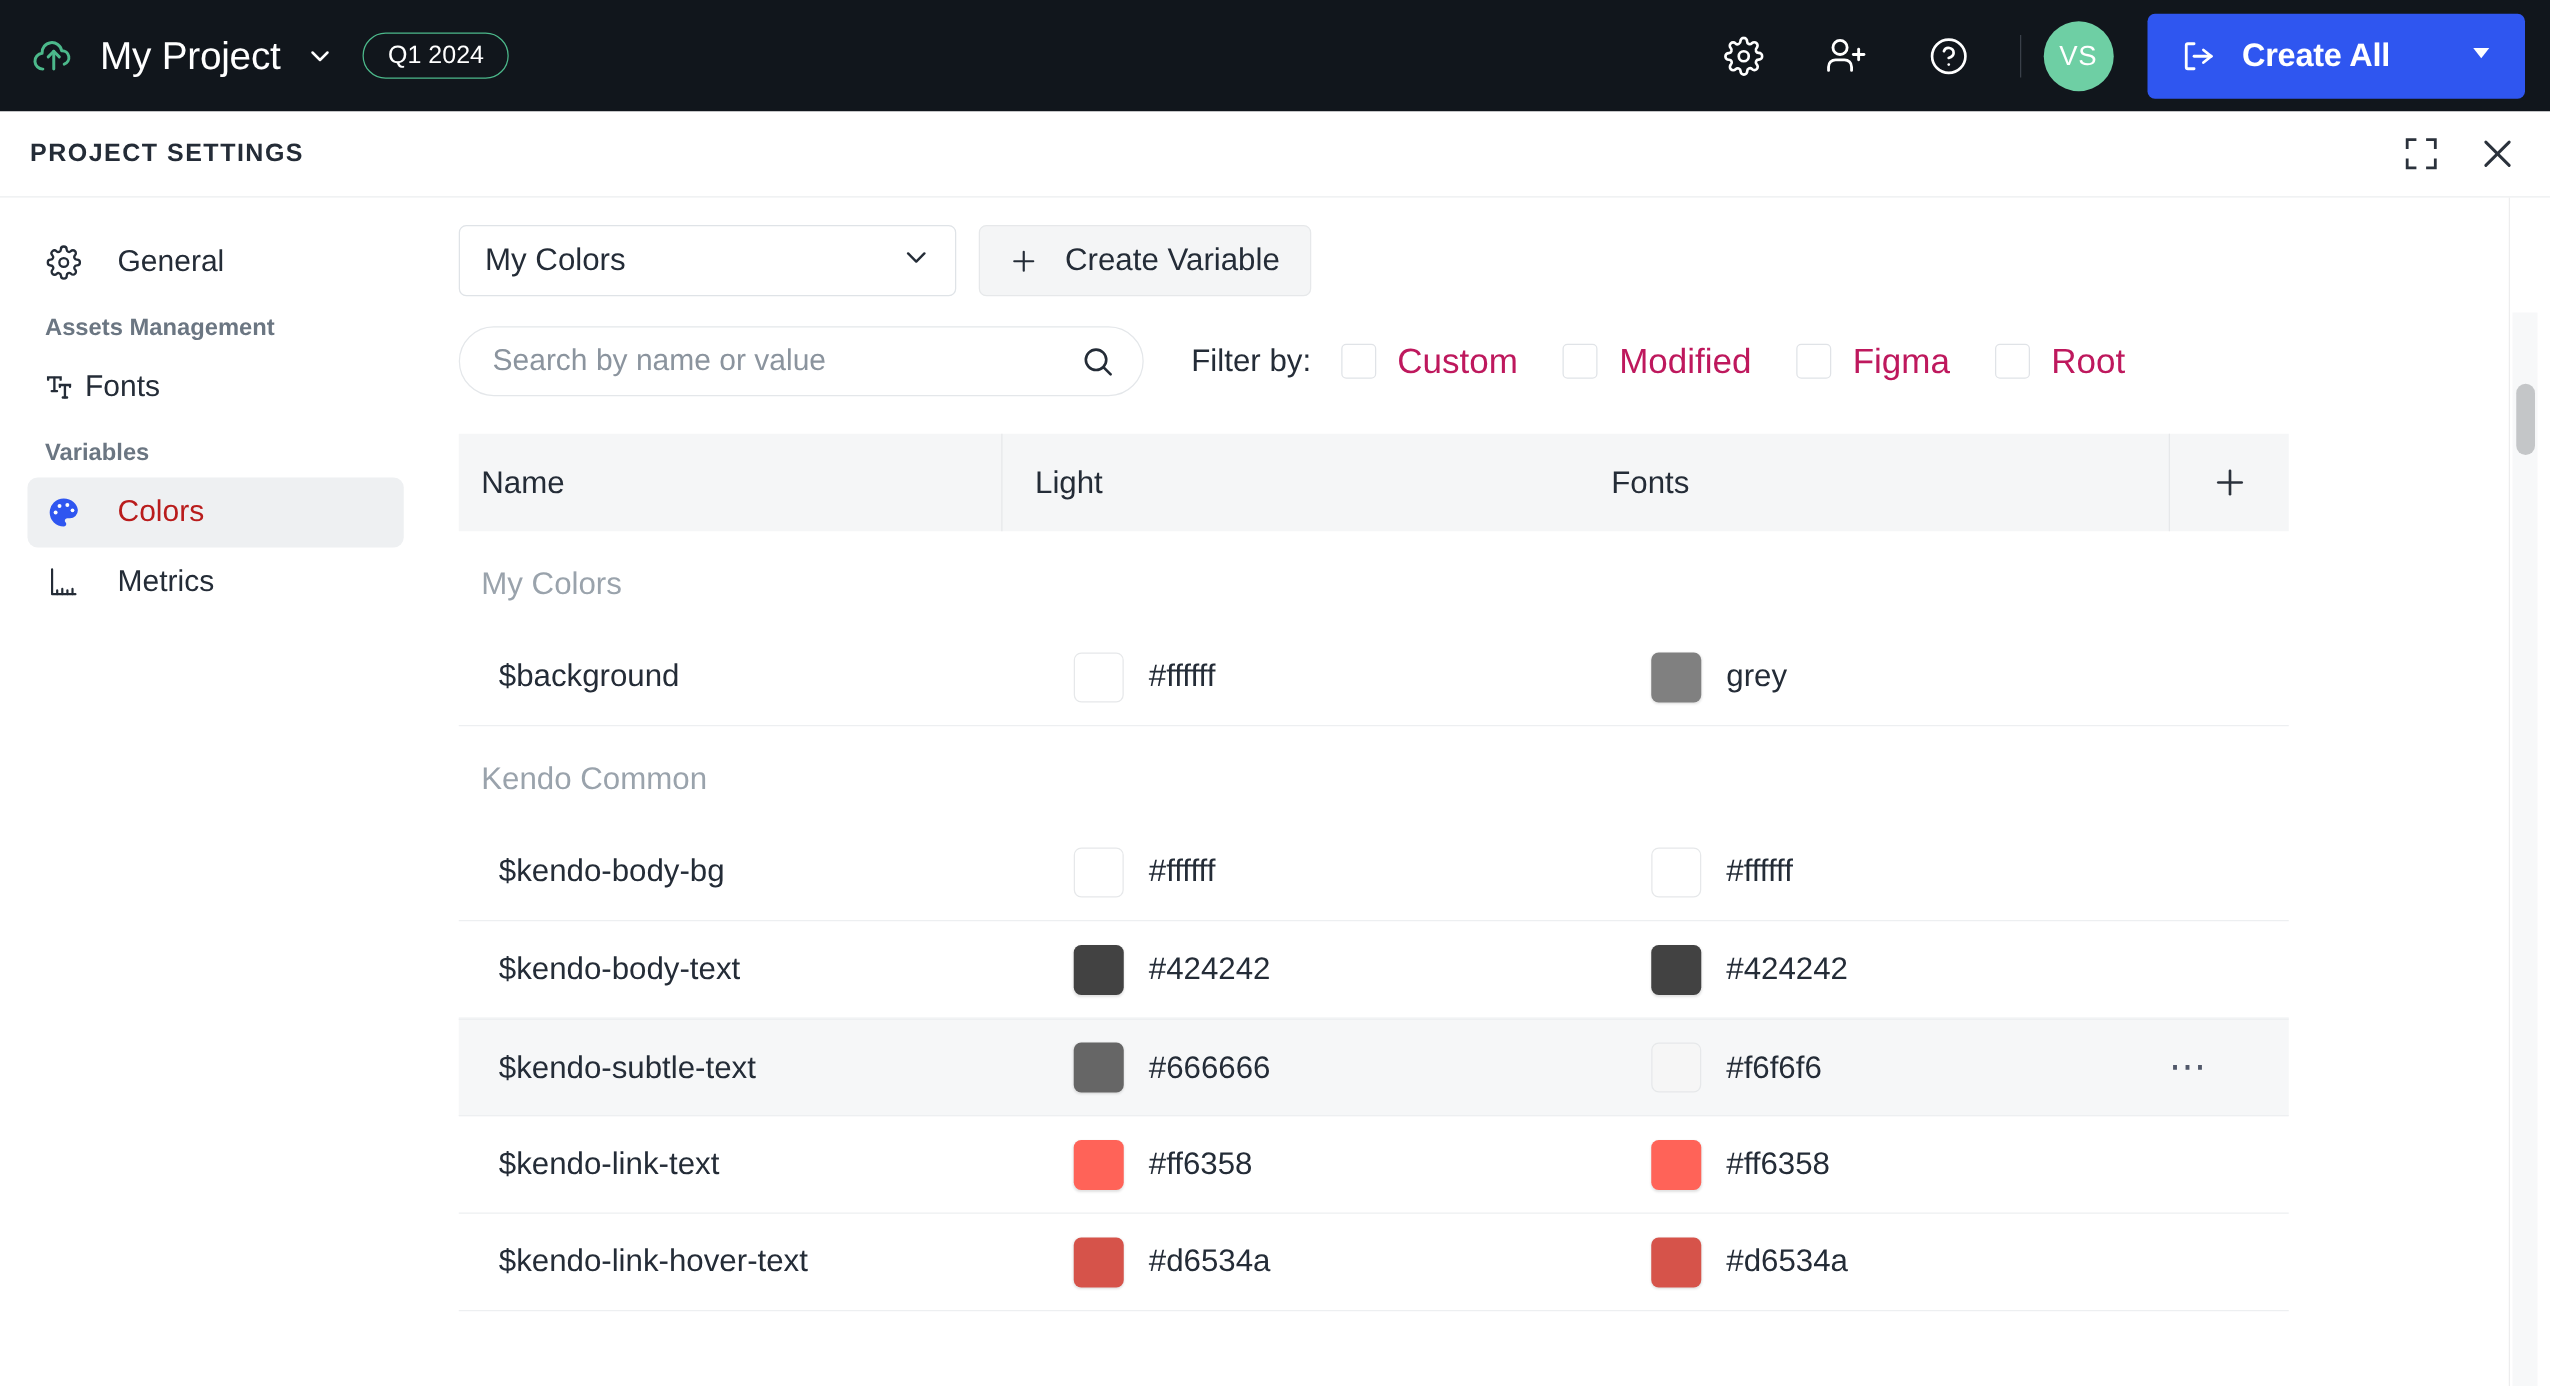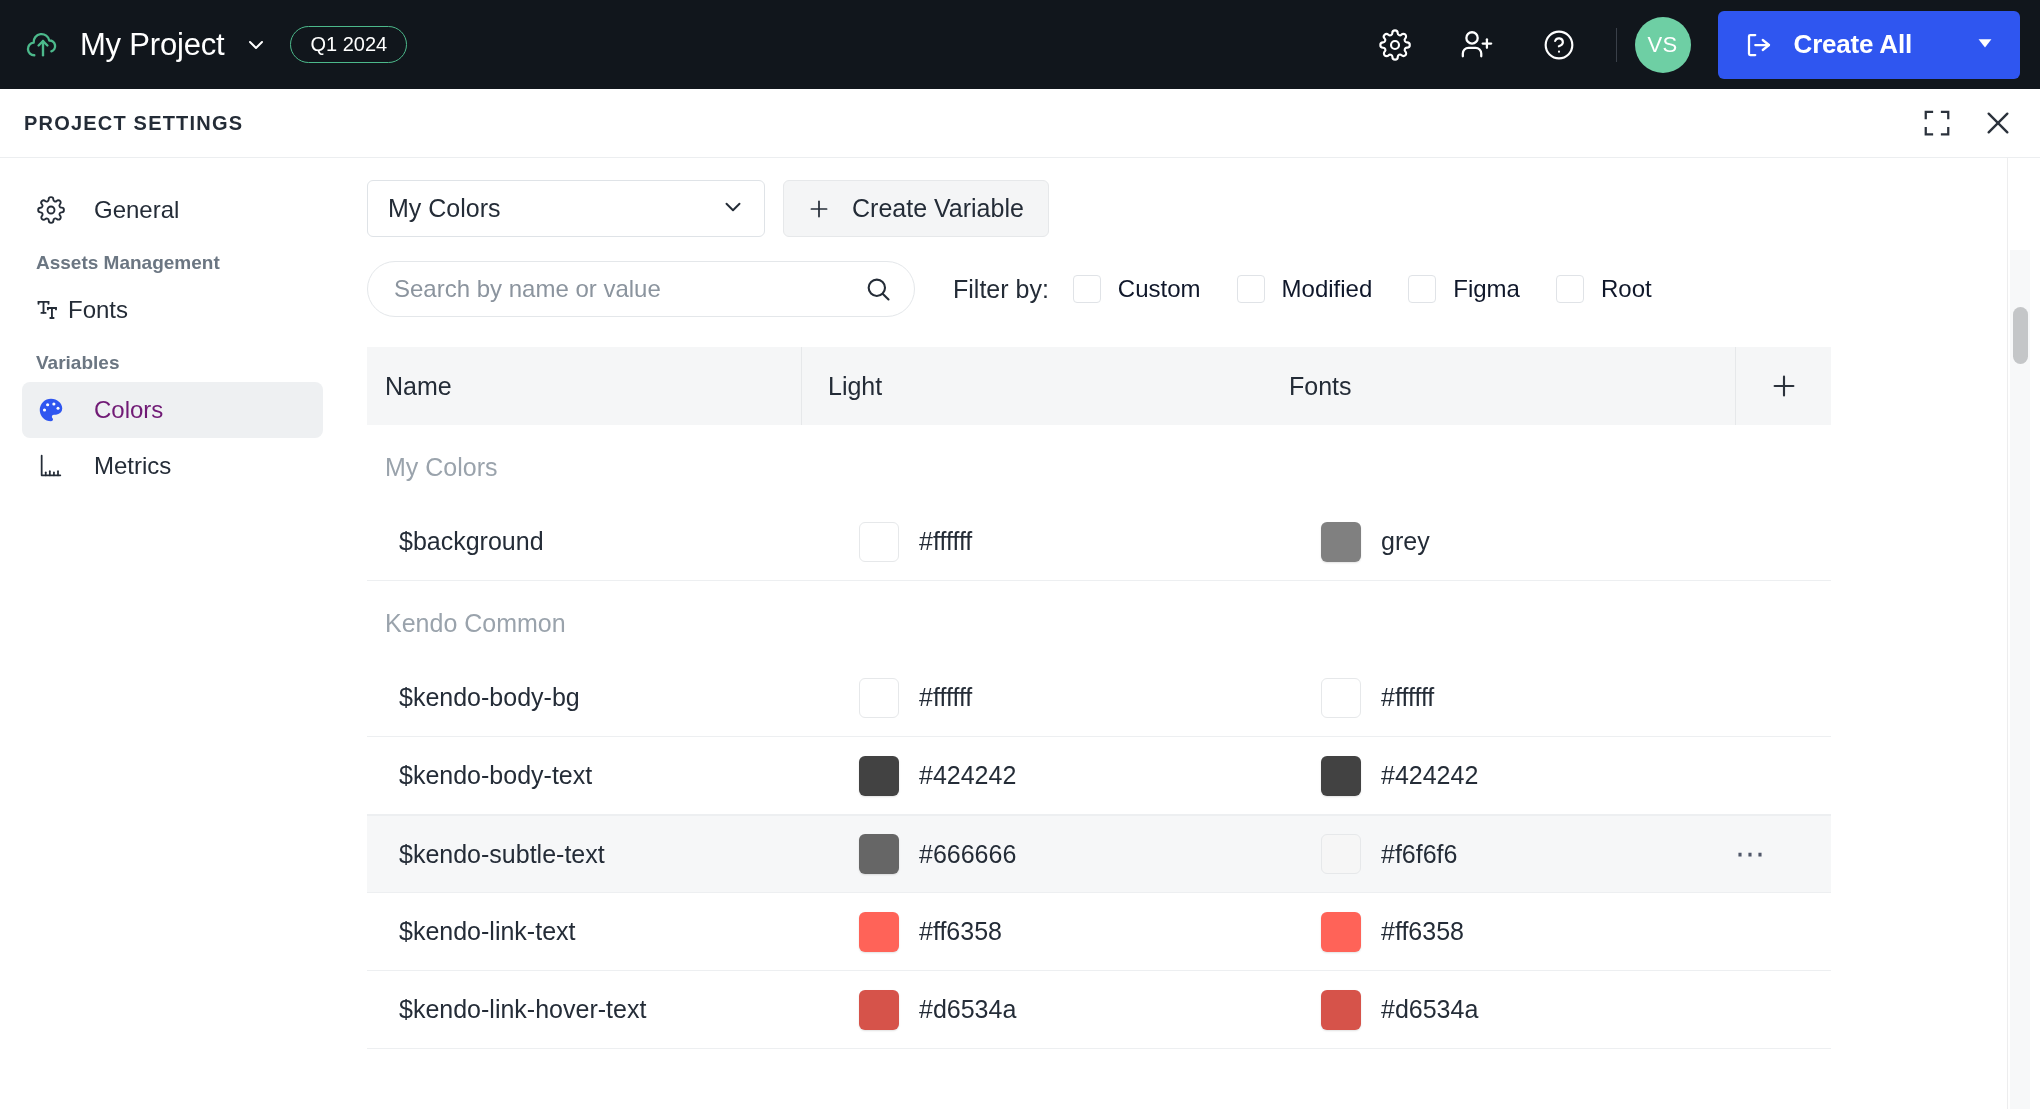--- a/index.html
+++ b/index.html
@@ -100,21 +100,21 @@
   .sidebar { width: 345px; flex: 0 0 345px; padding: 24px 22px 0 22px; }
   .nav-item {
     display: flex; align-items: center;
     gap: 28px;
     height: 56px;
     border-radius: 8px;
     padding: 0 14px;
     color: #242c37;
     font-size: 24px;
   }
-  .nav-item.active { background: #eef0f2; color: #701a75; text-align: right; }
+  .nav-item.active { background: #eef0f2; color: #b91c1c; text-align: right; }
   .nav-item .nav-ico { width: 30px; height: 30px; display:flex; align-items:center; justify-content:center; flex:0 0 30px; }
   .nav-group {
     font-size: 19px;
     font-weight: 700;
     color: #6b7682;
     padding: 14px 14px 8px;
   }
   .nav-item.fonts { gap: 2px; }
 
   
@@ -164,21 +164,21 @@
     font-size: 25px; color: #242c37;
   }
   .filters { display: flex; align-items: center; margin-left: 24px; gap: 36px; }
   .filter-item { display: flex; align-items: center; gap: 17px; }
   .checkbox {
     width: 28px; height: 28px;
     border: 1.5px solid #e0e3e7;
     border-radius: 4px;
     background: #fff;
   }
-  .filter-text { font-size: 24px; color: #0f172a; }
+  .filter-text { font-size: 28px; color: #be185d; }
 
   
   .table { margin-top: 30px; width: 1464px; }
   .thead {
     display: flex;
     background: #f5f6f7;
     height: 78px;
     align-items: center;
   }
   .th { font-size: 25px; color: #242c37; }

